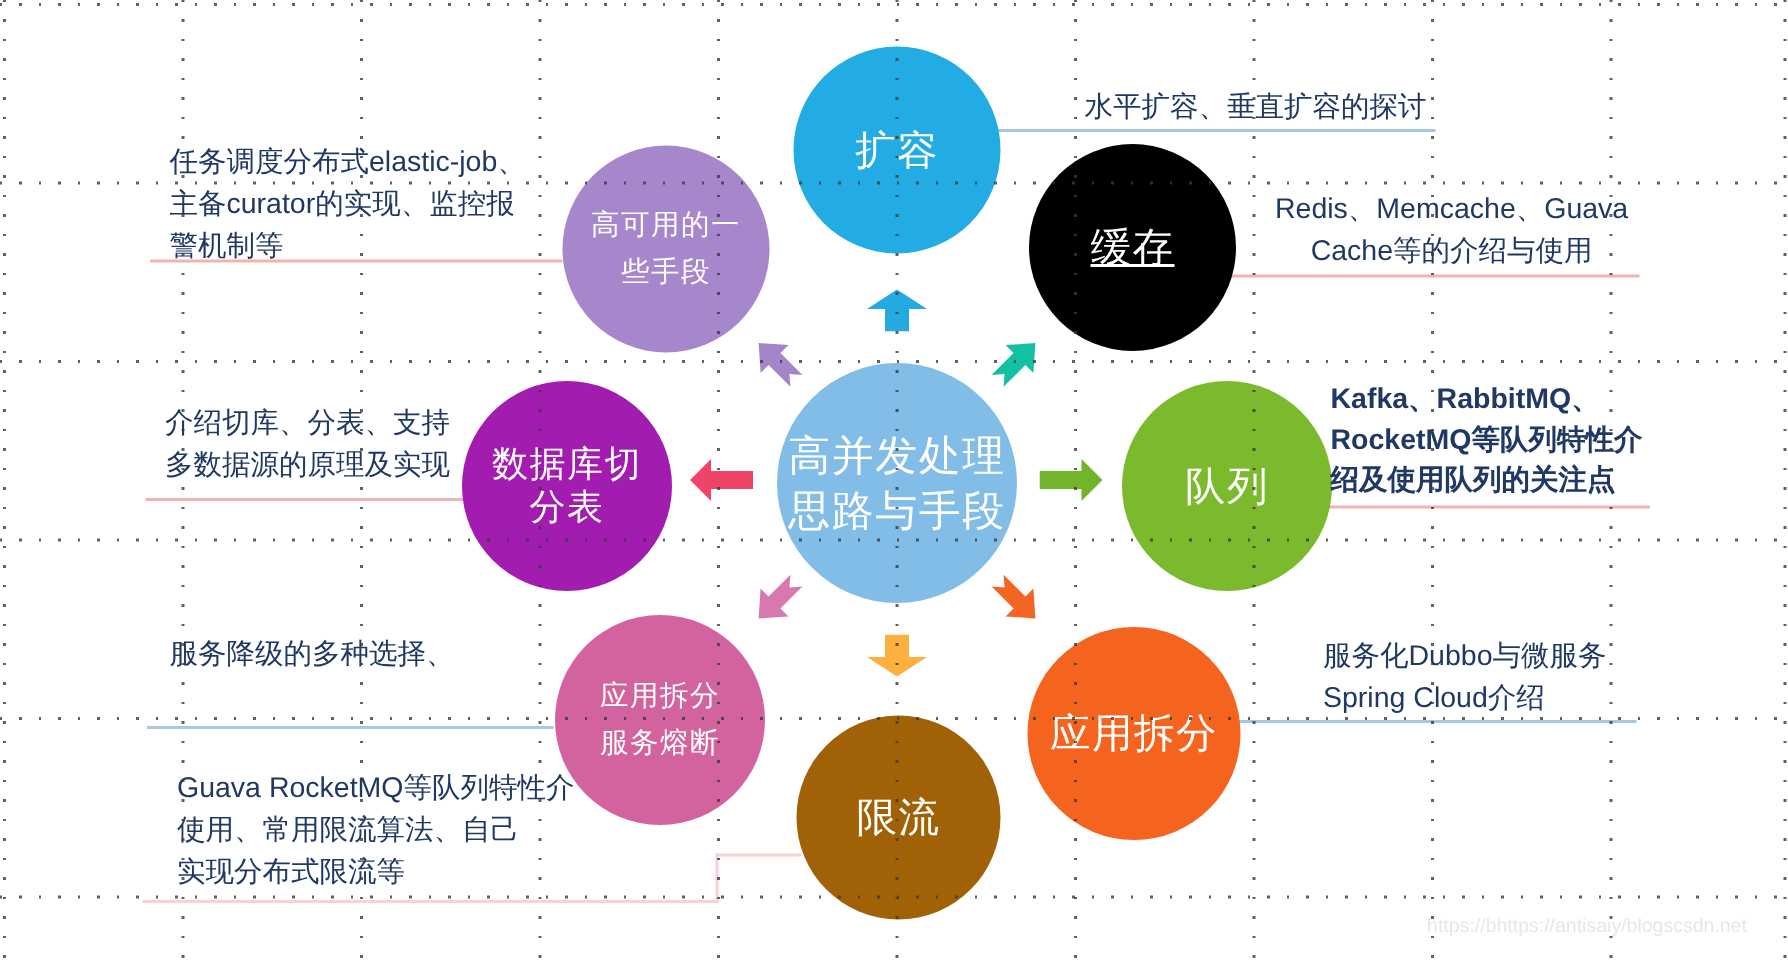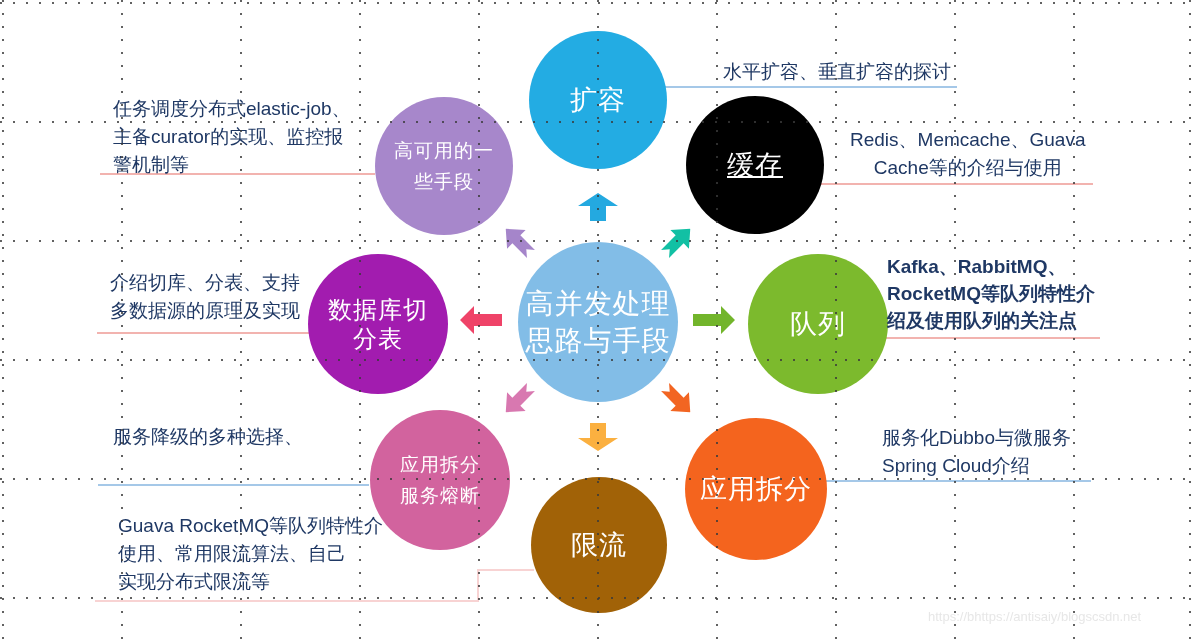--- a/index.html
+++ b/index.html
@@ -16,21 +16,21 @@
   .arrow{position:absolute;z-index:3;}
   .note{position:absolute;z-index:4;color:#1F3864;font-size:19px;line-height:28px;}
   .note .nl{white-space:nowrap;}
   .lh27{line-height:27px;font-weight:bold;}
   #grid{position:absolute;left:0;top:0;width:1192px;height:642px;z-index:6;pointer-events:none;}
   .gl-h{position:absolute;left:0;width:1192px;height:2px;
         background:repeating-linear-gradient(to right,rgba(58,58,58,.8) 0 1.6px,transparent 1.6px 13px);}
   .gl-v{position:absolute;top:0;height:642px;width:2px;
         background:repeating-linear-gradient(to bottom,rgba(58,58,58,.8) 0 1.6px,transparent 1.6px 13px);}
   .watermark{position:absolute;left:928px;top:609px;width:260px;z-index:7;
-             font-size:13px;color:#e7e7e7;text-align:left;white-space:nowrap;}
+             font-size:13px;color:#e7e7e7;text-align:center;white-space:nowrap;}
 </style>
 </head>
 <body>
 
 <div class="stage">
 
   <div class="conn" style="left: 664px; top: 86px; width: 293px; height: 2px; background: rgb(165, 200, 232);"></div>
   <div class="conn" style="left: 821px; top: 183px; width: 272px; height: 2px; background: rgb(242, 179, 175);"></div>
   <div class="conn" style="left: 860px; top: 337px; width: 240px; height: 2px; background: rgb(242, 179, 175);"></div>
   <div class="conn" style="left: 821px; top: 480px; width: 270px; height: 2px; background: rgb(165, 200, 232);"></div>

